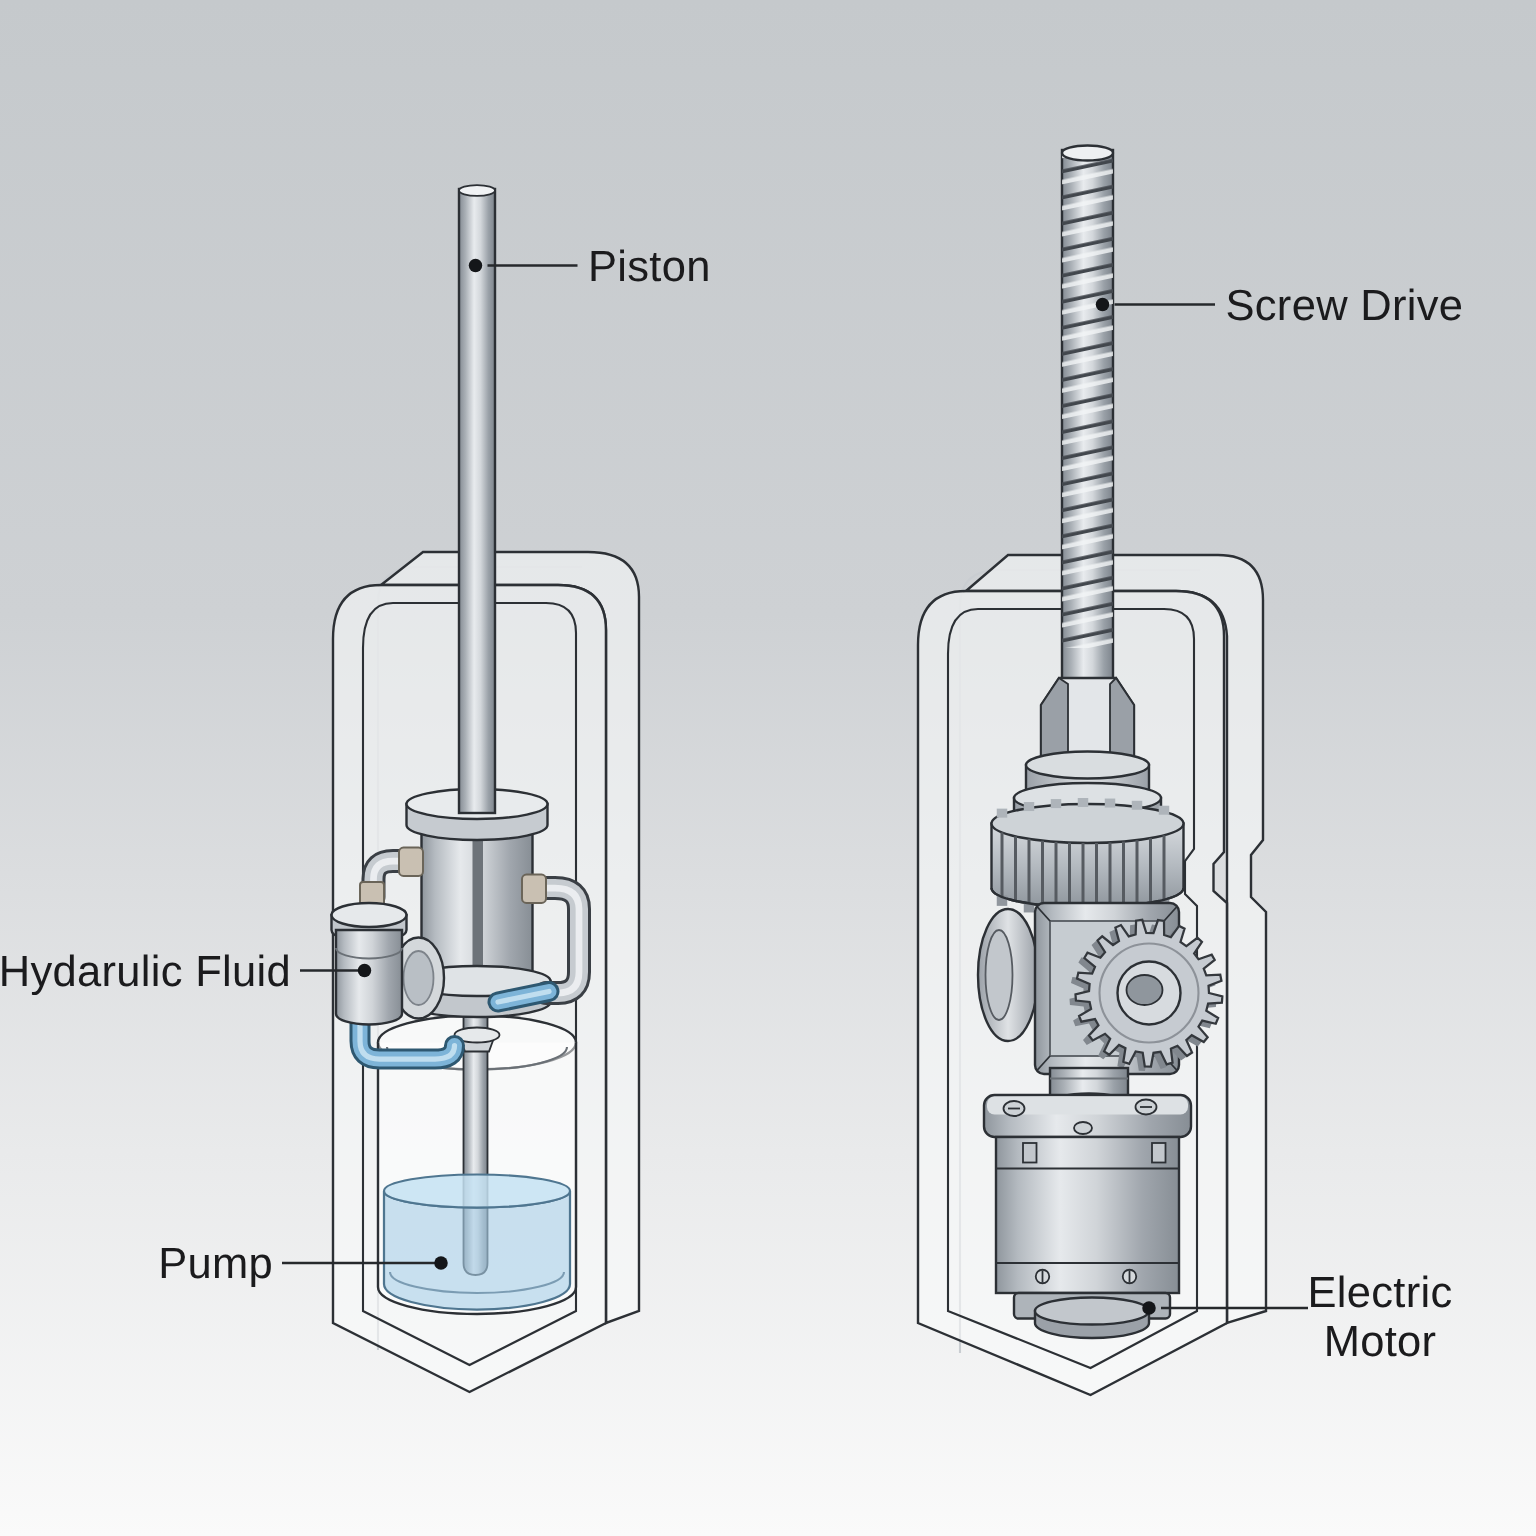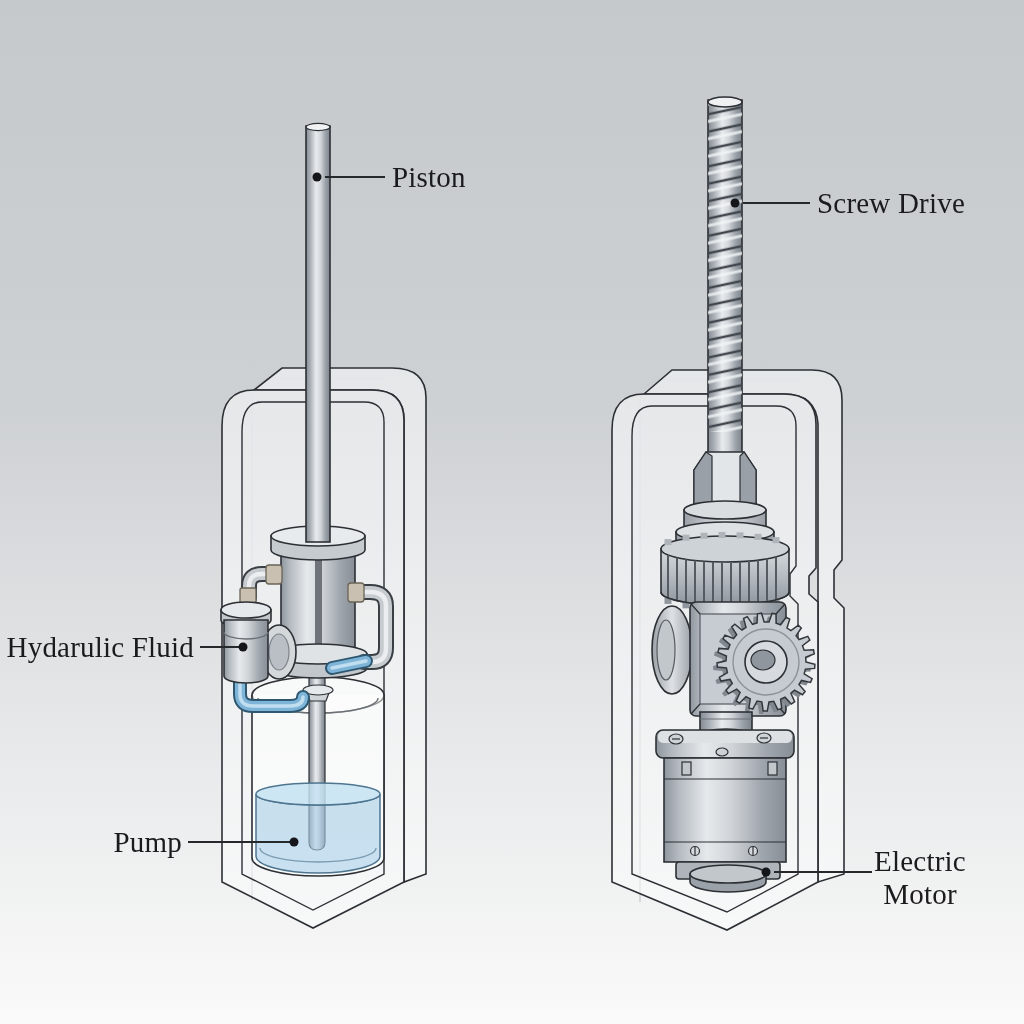--- a/index.html
+++ b/index.html
@@ -3,21 +3,21 @@
 <meta charset="utf-8">
 <style>
   html,body{margin:0;padding:0;}
   .stage{
     position:relative;width:1024px;height:1024px;overflow:hidden;
     background:linear-gradient(180deg,
       var(--background-top,#c5c9cc) 0%,
       #ced1d4 40%,
       #e9eaeb 75%,
       var(--background-bottom,#fafafa) 100%);
-    font-family:Liberation Serif, serif;
+    font-family:Liberation Sans, sans-serif;
   }
   svg{display:block}
   .sk{stroke:var(--line,#2c3035);stroke-width:1.6;}
   .skthin{stroke:var(--line,#2c3035);stroke-width:1.2;}
   .housing{fill:var(--housing-fill,rgba(250,251,252,0.55));stroke:var(--line,#2c3035);stroke-width:1.6;}
   .housing-inner{fill:none;stroke:var(--line,#2c3035);stroke-width:1.4;}
   .faint{fill:none;stroke:#c9cdd1;stroke-width:1.4;}
   .tan{fill:var(--connector-tan,#c9c0b2);stroke:#6a6458;stroke-width:1.3;}
   .tube-out{fill:none;stroke:#3a3f45;stroke-width:16;stroke-linecap:round;}
   .tube-base{fill:none;stroke:#c6cbd0;stroke-width:12;stroke-linecap:round;}

